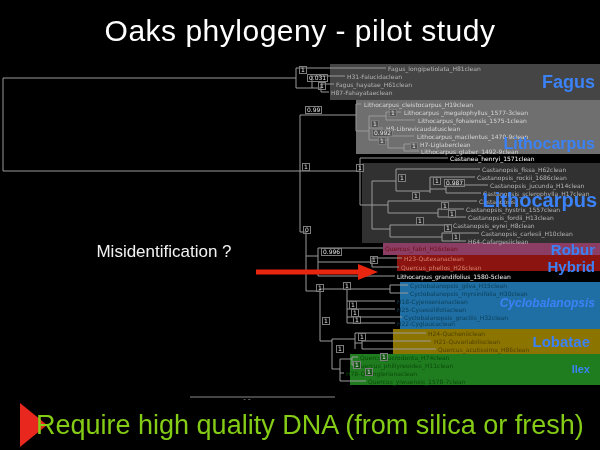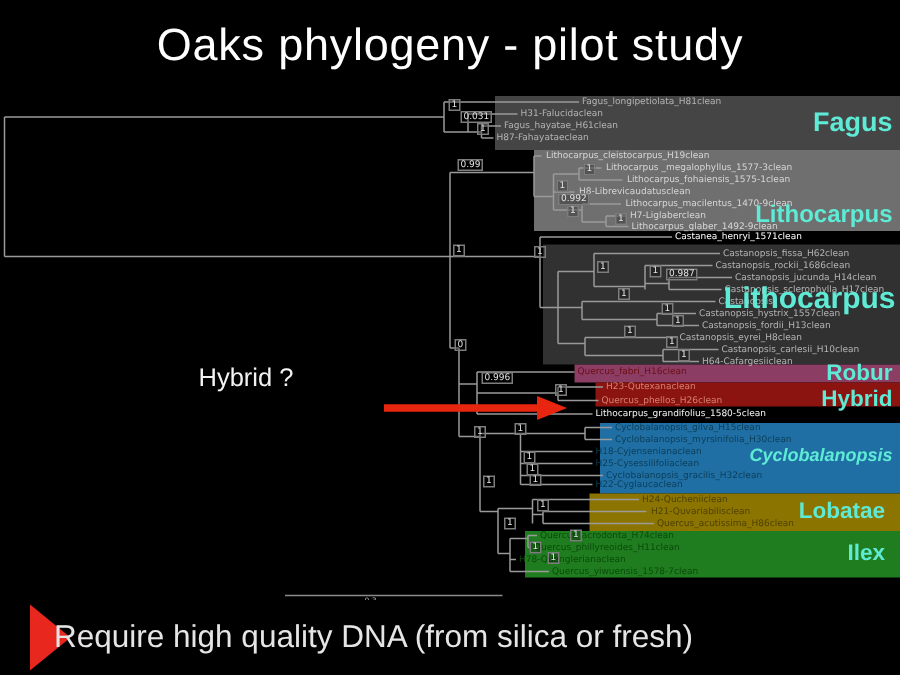--- a/index.html
+++ b/index.html
@@ -1,35 +1,35 @@
 <!DOCTYPE html>
 <html><head>
 <meta charset="utf-8">
 <style>
   html,body{margin:0;padding:0;background:#000;}
   #slide{position:relative;width:600px;height:450px;background:#000;overflow:hidden;
          font-family:"Liberation Sans",sans-serif;}
   #title{position:absolute;top:14px;left:0;width:100%;text-align:center;color:#fff;
          font-size:30px;font-weight:400;letter-spacing:.5px;}
   .band{position:absolute;}
-  .clade-label{position:absolute;color:#5eead4;font-weight:bold;text-align:left;white-space:nowrap;
+  .clade-label{position:absolute;color:#3b82f6;font-weight:bold;text-align:left;white-space:nowrap;
          transform:translateY(-50%);}
   .leaf{position:absolute;font-size:6px;line-height:7px;white-space:nowrap;
         transform:translateY(-50%);font-family:"DejaVu Sans",sans-serif;}
   .support{position:absolute;font-size:6px;line-height:6px;color:#e3e3e3;border:1px solid #7d7d7d;
         padding:0 1px;background:rgba(0,0,0,0.25);transform:translateY(-50%);
         font-family:"DejaVu Sans",sans-serif;}
   #annotations{position:absolute;left:8px;top:240px;width:312px;text-align:center;color:#f2f2f2;
         font-size:17px;line-height:23px;}
   #bottom-bar{position:absolute;left:0;bottom:0;width:600px;height:50px;background:#000;}
   #bullet{position:absolute;left:20px;top:403px;width:0;height:0;
         border-top:22px solid transparent;border-bottom:22px solid transparent;
         border-left:27px solid #e8281e;}
   #bottom-note{position:absolute;left:36px;top:425px;transform:translateY(-50%);
-        color:#e5e5e5;font-size:21px;white-space:nowrap;}
+        color:#84cc16;font-size:27px;white-space:nowrap;}
   #scale-label{position:absolute;color:#bdbdbd;font-size:5px;transform:translateY(-50%);
         font-family:"DejaVu Sans",sans-serif;}
   svg{position:absolute;left:0;top:0;}
 </style>
 </head>
 <body>
 
 <div id="slide">
   <div id="title">Oaks phylogeny - pilot study</div>
 
@@ -226,25 +226,25 @@
       <span class="support" style="left: 365px; top: 372px;">1</span>
     </div>
   <div id="clade-labels">
       <div class="clade-label" style="right: 5px; top: 82px; font-size: 18px;">Fagus</div>
       <div class="clade-label" style="right: 5px; top: 144px; font-size: 16px;">Lithocarpus</div>
       <div class="clade-label" style="right: 3px; top: 200px; font-size: 20px;">Lithocarpus</div>
       <div class="clade-label" style="right: 5px; top: 249px; font-size: 15px;">Robur</div>
       <div class="clade-label" style="right: 5px; top: 266px; font-size: 15px;">Hybrid</div>
       <div class="clade-label" style="right: 5px; top: 303px; font-size: 12px; font-style: italic;">Cyclobalanopsis</div>
       <div class="clade-label" style="right: 10px; top: 341px; font-size: 15px;">Lobatae</div>
-      <div class="clade-label" style="right: 10px; top: 369px; font-size: 15px;">Ilex</div>
+      <div class="clade-label" style="right: 10px; top: 369px; font-size: 11px;">Ilex</div>
     </div>
 
   <div id="annotations">
-      <div>Hybrid ?</div>
+      <div>Misidentification ?</div>
     </div>
 
   <svg id="arrow-svg" width="600" height="450">
       <line x1="256" y1="272" x2="362" y2="272" stroke="#e8250f" stroke-width="5"></line>
       <polygon points="378,272 358,264 358,280" fill="#e8250f"></polygon>
     </svg>
 
   <div id="scale-label" style="left: 243px; top: 401px;">0.3</div>
 
   <div id="bottom-bar"></div>

